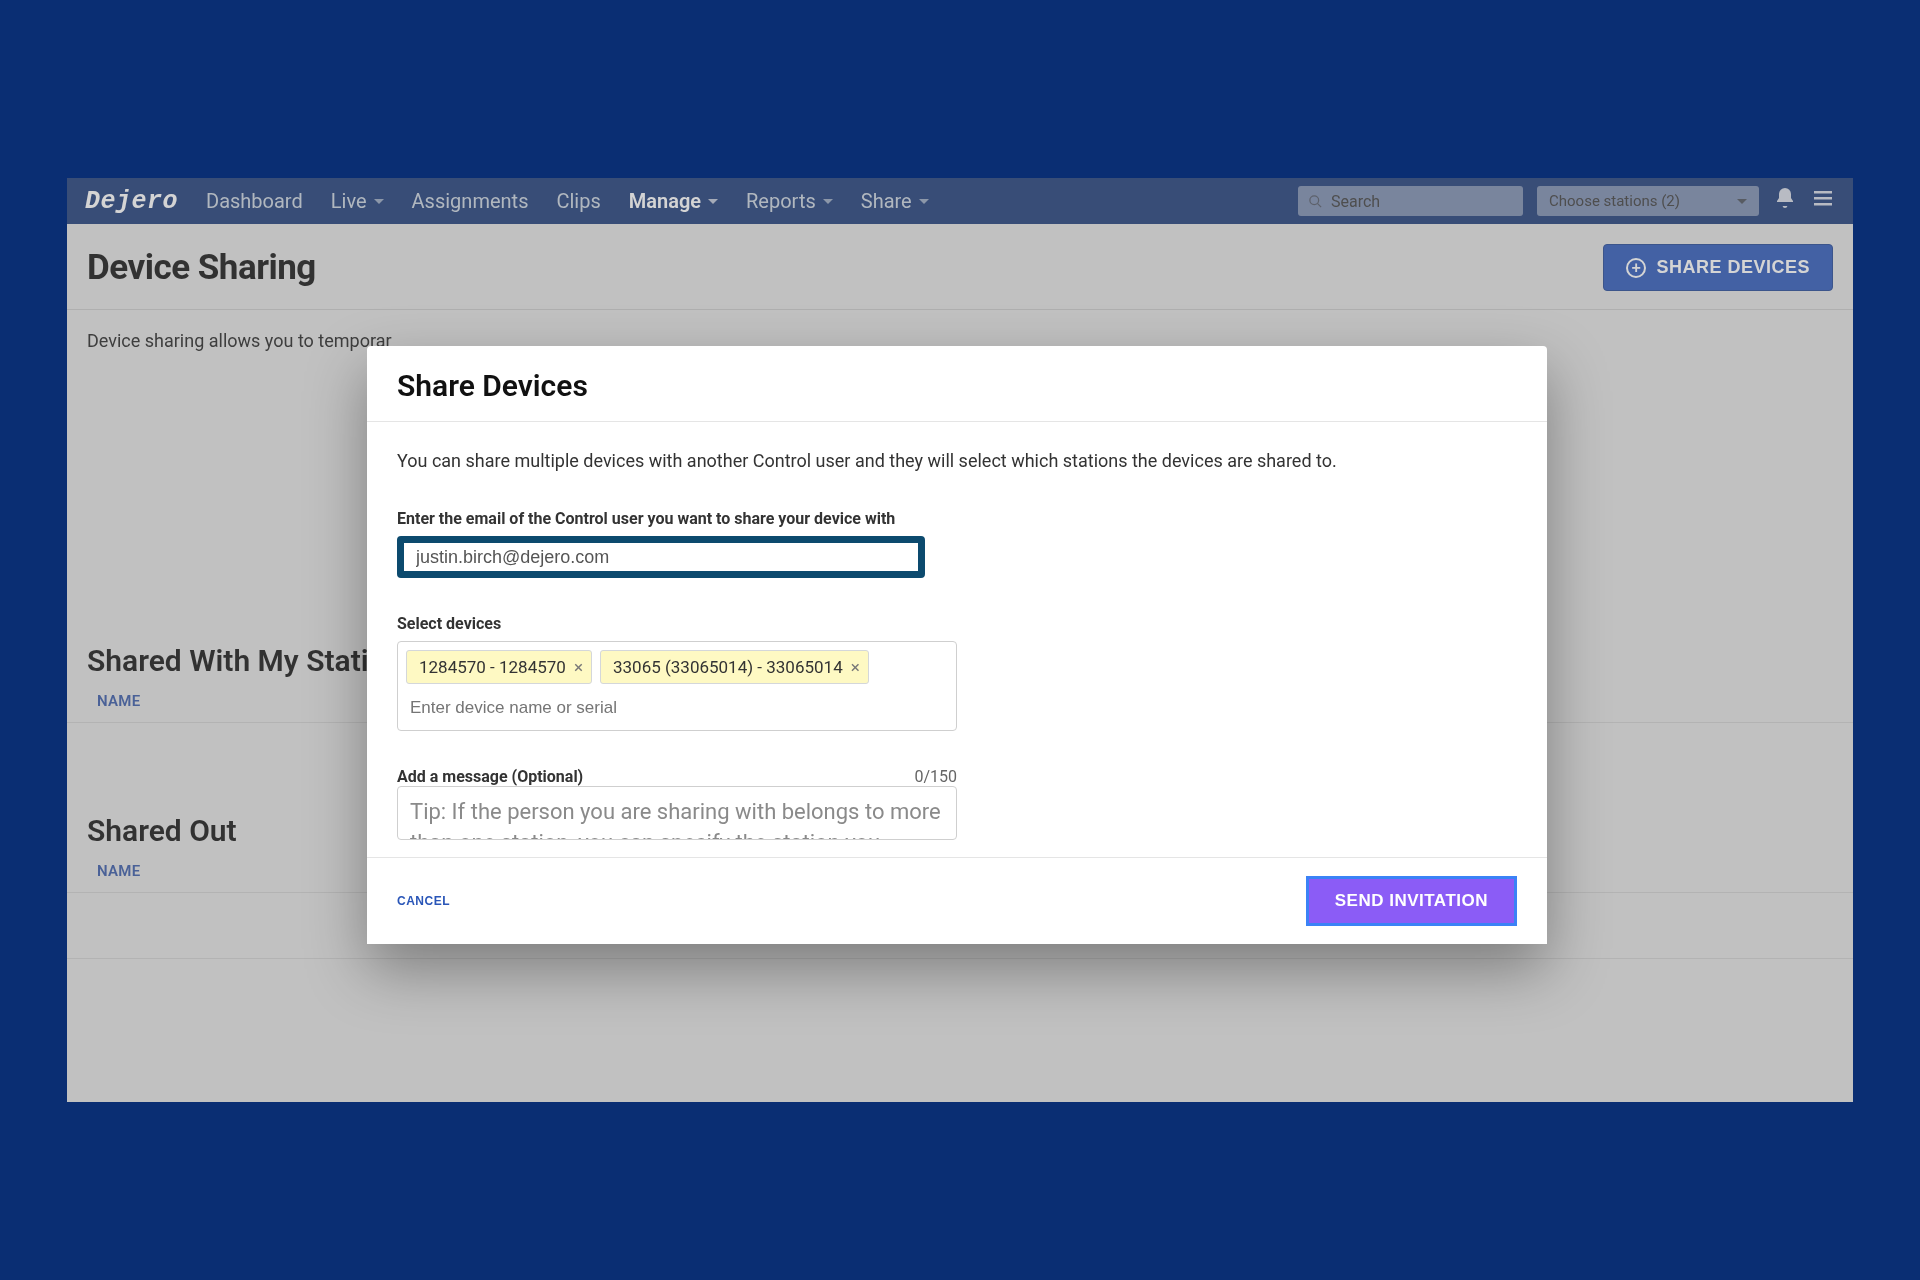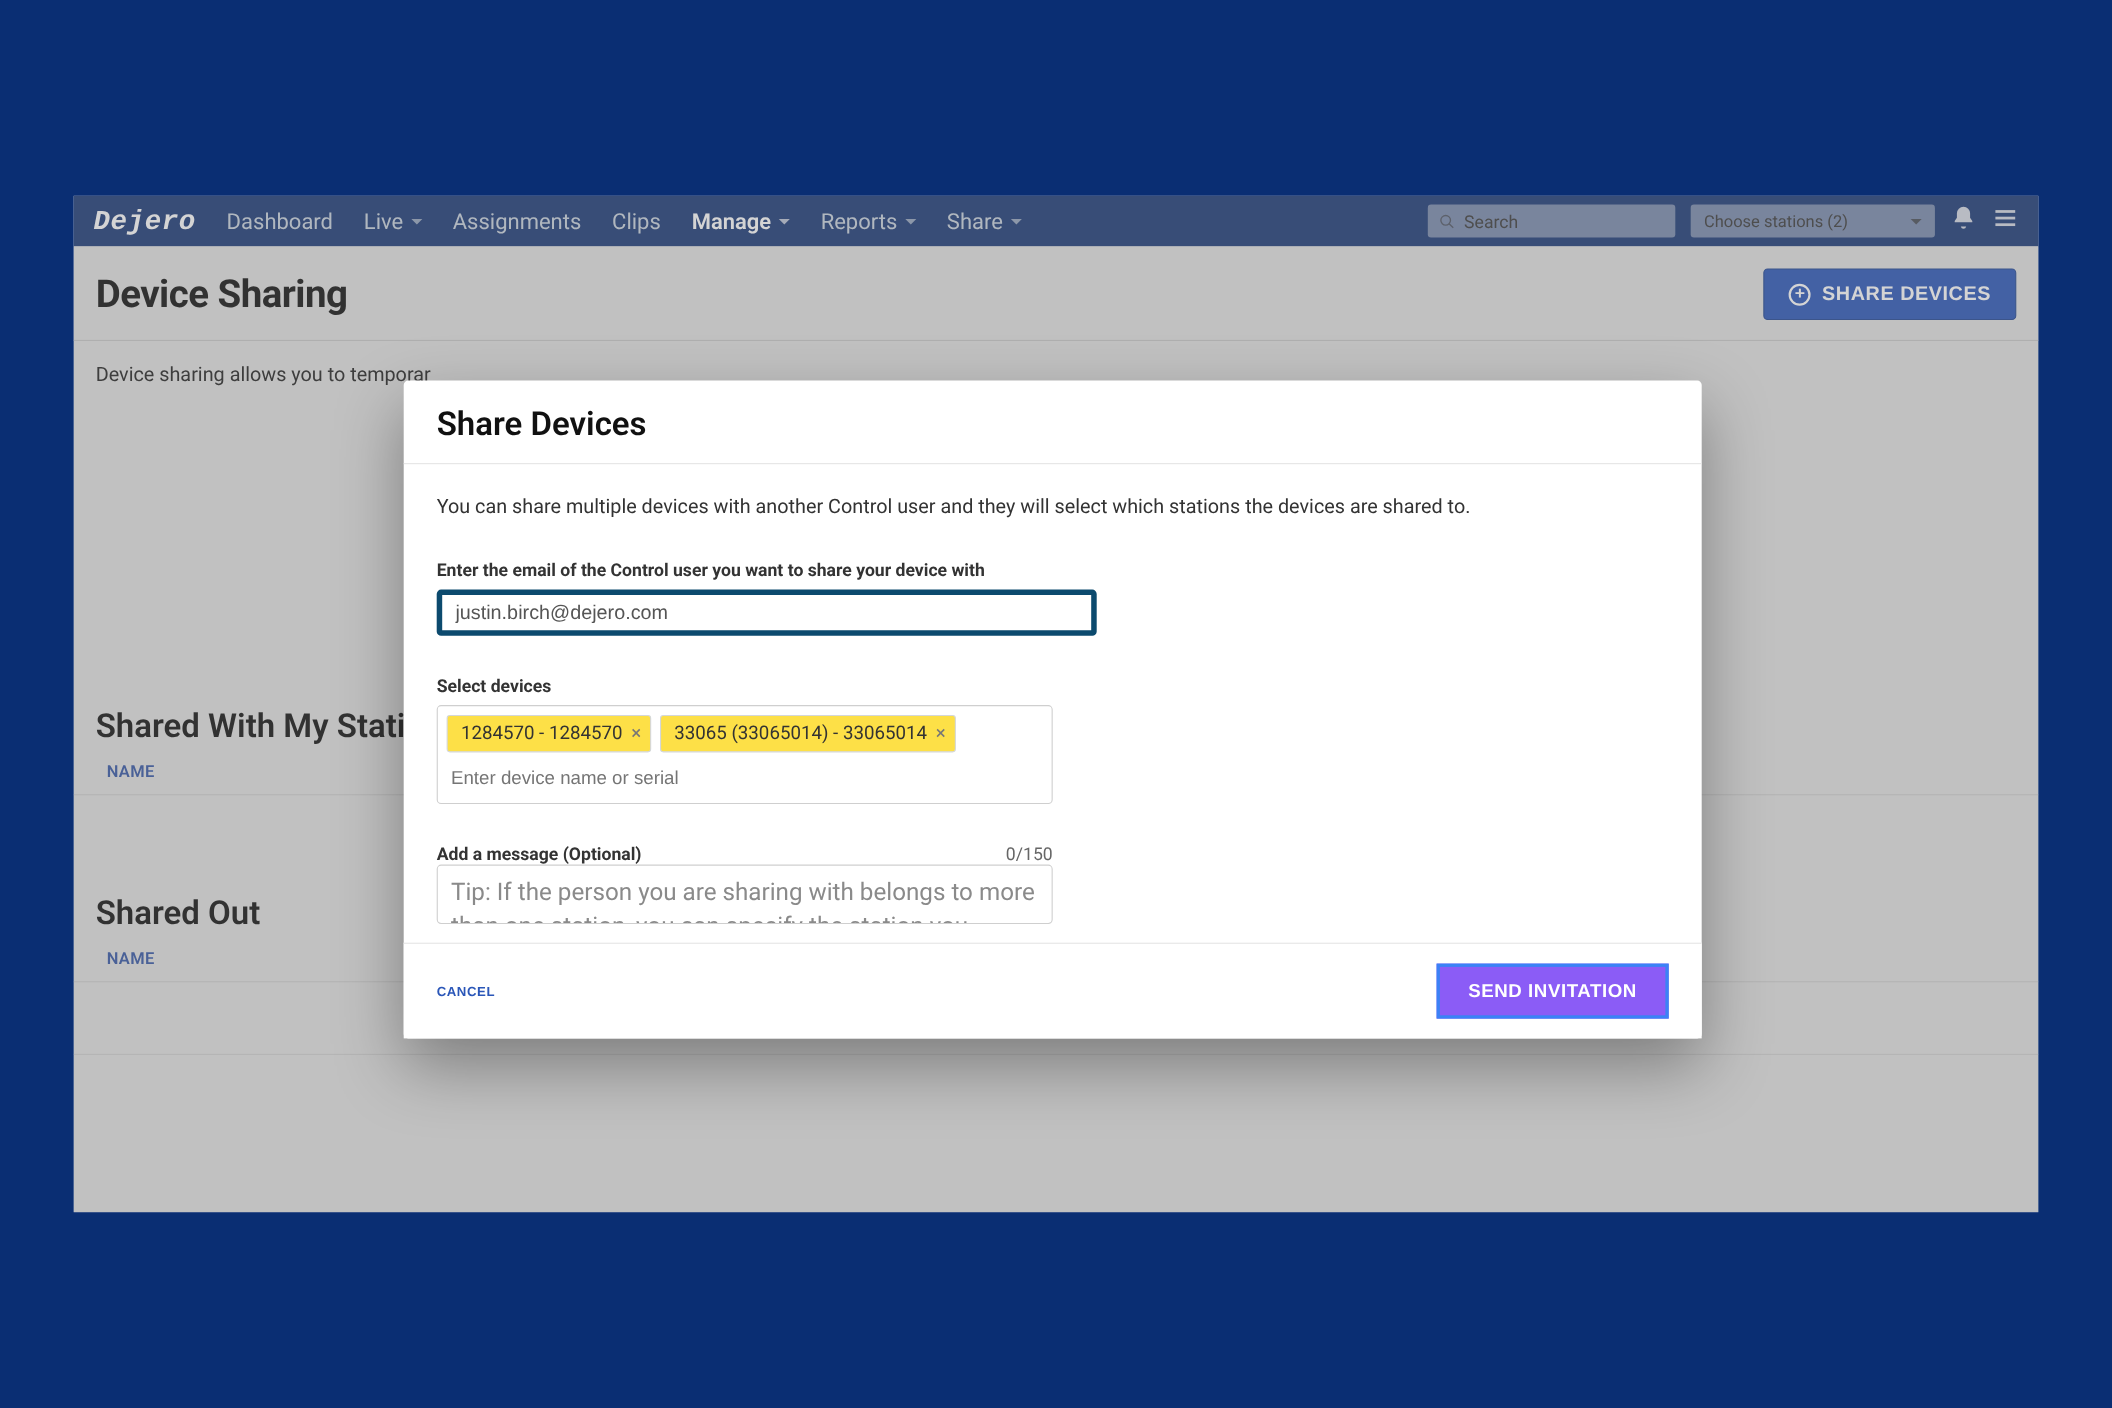--- a/index.html
+++ b/index.html
@@ -138,30 +138,30 @@
     flex: 1;
     padding: 28px 30px 0 30px;
     overflow-y: auto;
     position: relative;
   }
   .modal-body::-webkit-scrollbar { width: 12px; }
   .modal-body::-webkit-scrollbar-thumb { background:#c2c2c2; border-radius:6px; }
   .modal-intro { color:#333; font-size:18px; margin-bottom: 38px; }
   .field-label { font-size:16px; font-weight:700; color:#333; margin-bottom:8px; display:block; }
   .text-input {
-    width: 600px; height:42px; border:5px solid #0c4a6e; border-radius:4px;
+    width: 528px; height:42px; border:7px solid #0c4a6e; border-radius:4px;
     padding: 0 12px; font-size:18px; color:#555;
   }
   .field-block { margin-bottom: 36px; }
   .device-select-box {
     width: 560px; border:1px solid #cfcfcf; border-radius:4px; padding: 8px 8px 0 8px;
     display:flex; flex-wrap:wrap; gap:8px; align-items:center;
   }
   .chip {
-    background:#fde047; border:1px solid #d4d7da; border-radius:3px;
+    background:#fef9c3; border:1px solid #d4d7da; border-radius:3px;
     padding:6px 8px 6px 12px; font-size:17px; color:#333; display:flex; align-items:center; gap:8px;
   }
   .chip-x { color:#777; font-size:17px; cursor:pointer; }
   .device-input {
     border:none; outline:none; font-size:17px; color:#888; padding: 6px 4px 12px 4px; width:100%;
   }
   .msg-row { display:flex; justify-content:space-between; width:560px; align-items:flex-end; }
   .counter { color:#666; font-size:16px; }
   .msg-box {
     width:560px; border:1px solid #cfcfcf; border-radius:4px; padding:10px 12px;

